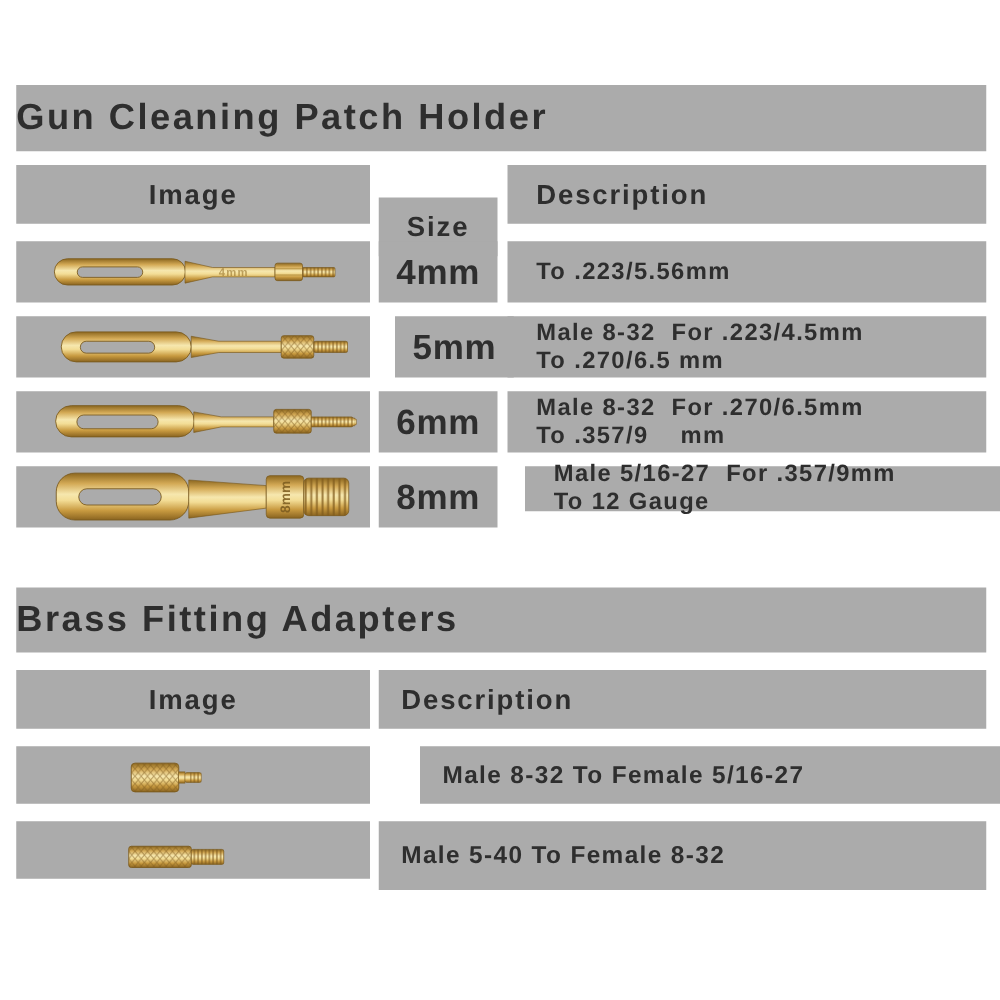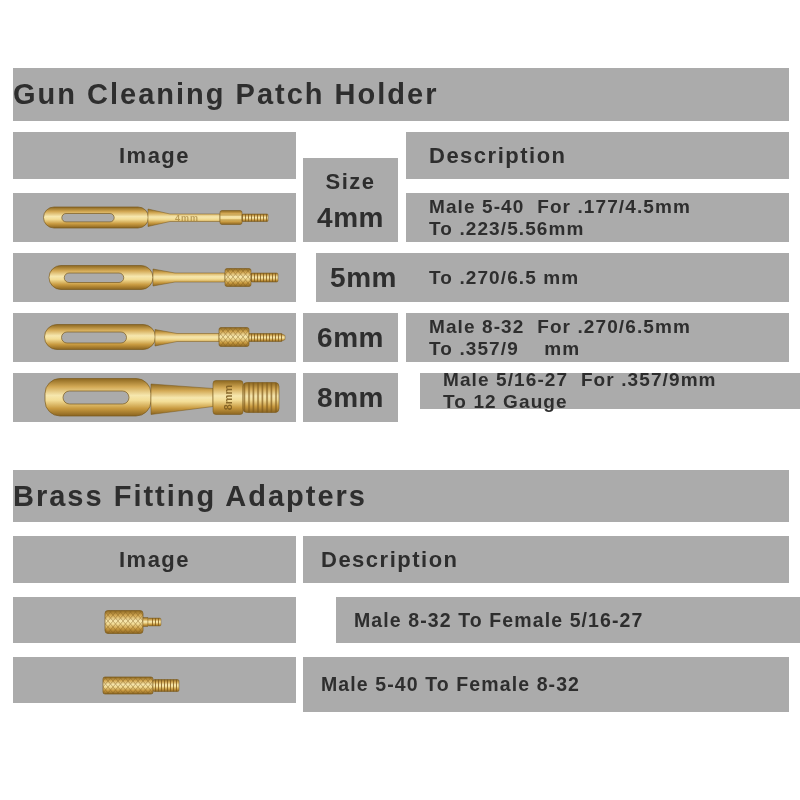--- a/index.html
+++ b/index.html
@@ -76,39 +76,39 @@
     <rect x="207" y="17.5" width="22" height="14" rx="2" fill="url(#gold)" stroke="#7a5a1e" stroke-width="0.6"></rect>
     <path d="M207,22 H229 M207,27 H229" stroke="#a9842f" stroke-width="0.7" opacity="0.8"></path>
     <rect x="229" y="21" width="26" height="7.5" rx="1" fill="url(#gold)" stroke="#7a5a1e" stroke-width="0.5"></rect>
     <rect x="229" y="21" width="26" height="7.5" fill="url(#thrFine)"></rect>
   </svg>
 </div>
 <div class="box sizecell" style="left:303px;top:193px;width:95px;height:49px;">
   <span>4mm</span>
 </div>
 <div class="box desccell" style="left:406px;top:193px;width:383px;height:49px;">
-  <div class="line">Male 5-40  For .177/4.5mm</div>
   <div class="line">To .223/5.56mm</div>
 </div>
 
 <div class="box imgcell" style="left:13px;top:253px;width:283px;height:49px;">
   <svg viewBox="0 0 283 49">
     <path fill-rule="evenodd" fill="url(#gold)" stroke="#7a5a1e" stroke-width="0.7" d="M48,12.5 H128 A12,12 0 0 1 140,24.5 A12,12 0 0 1 128,36.5 H48 A12,12 0 0 1 36,24.5 A12,12 0 0 1 48,12.5 Z
          M56,20 H106 A4.75,4.75 0 0 1 110.75,24.75 A4.75,4.75 0 0 1 106,29.5 H56 A4.75,4.75 0 0 1 51.25,24.75 A4.75,4.75 0 0 1 56,20 Z"></path>
     <path fill="url(#gold)" stroke="#7a5a1e" stroke-width="0.5" d="M140,16 L162,20 H212 V29 H162 L140,33 Z"></path>
     <rect x="212" y="15.5" width="26" height="18" rx="2" fill="url(#gold)" stroke="#7a5a1e" stroke-width="0.6"></rect>
     <rect x="212" y="15.5" width="26" height="18" rx="2" fill="url(#knurl)"></rect>
     <rect x="238" y="20" width="27" height="9" rx="1.5" fill="url(#gold)" stroke="#7a5a1e" stroke-width="0.5"></rect>
     <rect x="238" y="20" width="27" height="9" fill="url(#thrFine)"></rect>
   </svg>
 </div>
 <div class="box sizecell" style="left:303px;top:253px;width:95px;height:49px;margin-left:13px;">
   <span>5mm</span>
 </div>
 <div class="box desccell" style="left:406px;top:253px;width:383px;height:49px;">
+  <div class="line">Male 8-32  For .223/4.5mm</div>
   <div class="line">To .270/6.5 mm</div>
 </div>
 
 <div class="box imgcell" style="left:13px;top:313px;width:283px;height:49px;">
   <svg viewBox="0 0 283 49">
     <path fill-rule="evenodd" fill="url(#gold)" stroke="#7a5a1e" stroke-width="0.7" d="M44,11.5 H130 A12.5,12.5 0 0 1 142.5,24 A12.5,12.5 0 0 1 130,36.5 H44 A12.5,12.5 0 0 1 31.5,24 A12.5,12.5 0 0 1 44,11.5 Z
          M54,19 H108 A5.5,5.5 0 0 1 113.5,24.5 A5.5,5.5 0 0 1 108,30 H54 A5.5,5.5 0 0 1 48.5,24.5 A5.5,5.5 0 0 1 54,19 Z"></path>
     <path fill="url(#gold)" stroke="#7a5a1e" stroke-width="0.5" d="M142,16.5 L164,20.5 H206 V28.5 H164 L142,33 Z"></path>
     <rect x="206" y="14.5" width="30" height="19" rx="2" fill="url(#gold)" stroke="#7a5a1e" stroke-width="0.6"></rect>
     <rect x="206" y="14.5" width="30" height="19" rx="2" fill="url(#knurl)"></rect>

